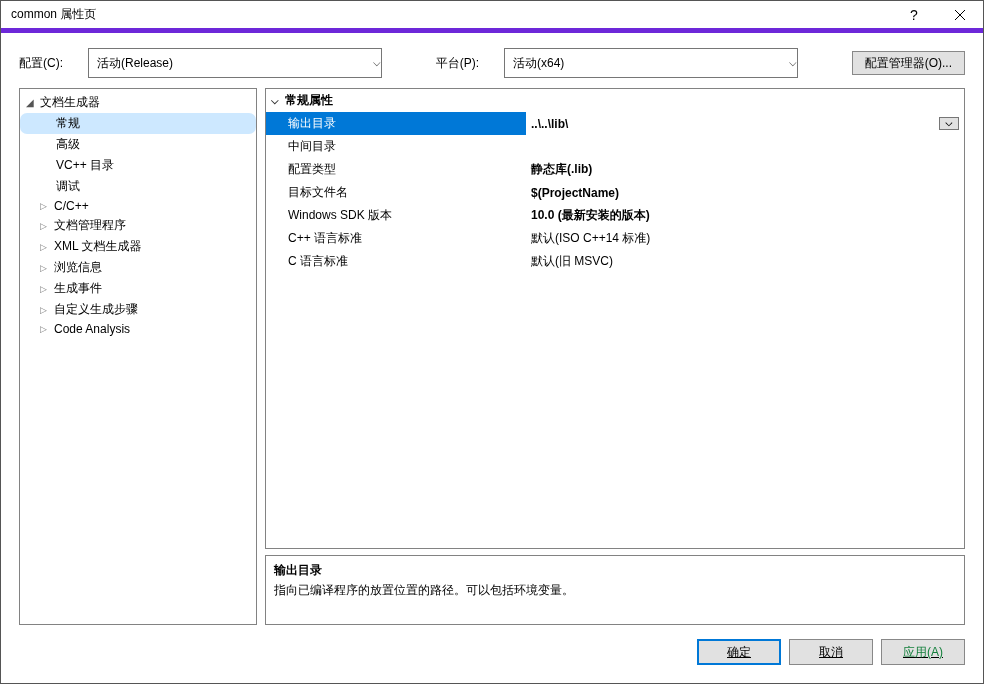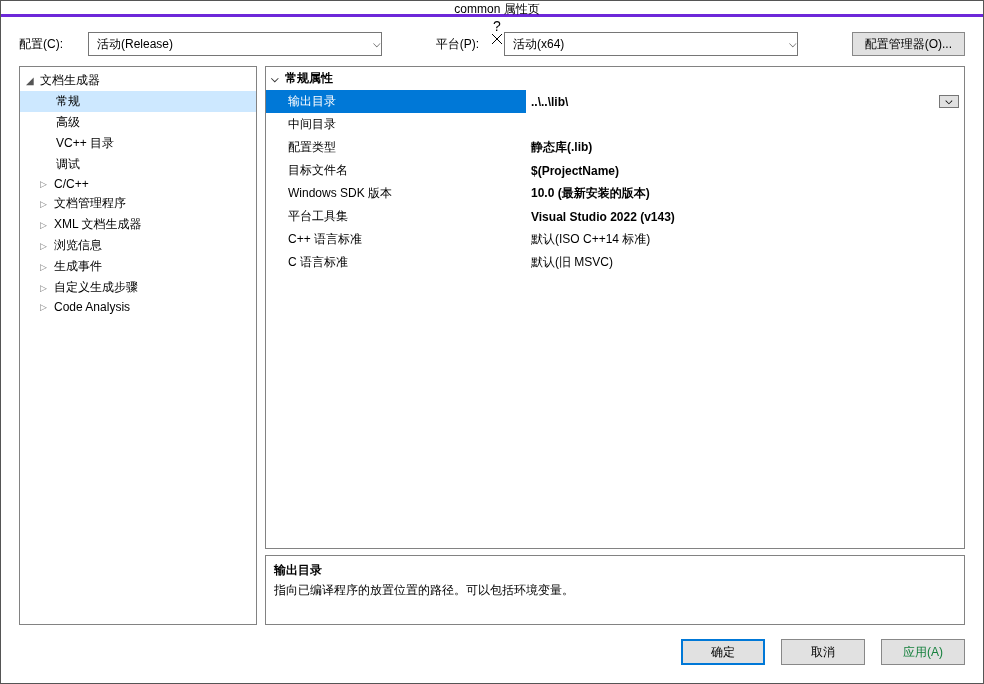--- a/index.html
+++ b/index.html
@@ -1,50 +1,50 @@
 <!DOCTYPE html>
 <html><head>
 <meta charset="utf-8">
 <style>
 * { box-sizing: border-box; margin: 0; padding: 0; }
 body { font-family: "Microsoft YaHei", "Segoe UI", sans-serif; font-size: 12px; background: #fff; color: #000; }
 .dialog { width: 984px; height: 684px; border: 1px solid #555; display: flex; flex-direction: column; background: #fff; }
-.titlebar { height: 16px; display: flex; align-items: center; padding-left: 10px; border-bottom: 3px solid #6d28d9; flex-direction: column; }
+.titlebar { height: 32px; display: flex; align-items: center; padding-left: 10px; border-bottom: 5px solid #6d28d9; }
 .titlebar-text { flex: 1; font-size: 12px; }
 .titlebar-btn { width: 46px; height: 31px; display: flex; align-items: center; justify-content: center; cursor: pointer; }
 .titlebar-help { font-size: 14px; }
 .titlebar-close svg { width: 10px; height: 10px; }
 .toolbar { padding: 15px 18px 10px 18px; display: flex; align-items: center; gap: 22px; }
 .toolbar label { margin-right: 3px; }
-.dropdown { height: 24px; border: 1px solid #767676; background: #fff; display: flex; align-items: center; justify-content: space-between; padding: 0 0 0 8px; cursor: pointer; }
+.dropdown { height: 30px; border: 1px solid #767676; background: #fff; display: flex; align-items: center; justify-content: space-between; padding: 0 0 0 8px; cursor: pointer; }
 .dropdown-config { flex: 1; min-width: 200px; }
 .dropdown-platform { flex: 1; min-width: 200px; }
 .dropdown-arrow { font-size: 10px; color: #333; }
 .btn { height: 24px; padding: 0 12px; border: 1px solid #888; background: #e1e1e1; cursor: pointer; display: flex; align-items: center; white-space: nowrap; }
 .main-area { flex: 1; display: flex; padding: 0 18px; gap: 8px; min-height: 0; }
 .tree-panel { width: 238px; border: 1px solid #828282; background: #fff; overflow: auto; padding: 3px 0; }
 .tree-item { padding: 2px 4px 2px 20px; cursor: pointer; white-space: nowrap; display: flex; align-items: center; }
-.tree-item.selected { background: #cde8ff; }
+.tree-item.selected { background: #cde8ff; border-radius: 7px; }
 .tree-item .expander { display: inline-block; width: 11px; margin-right: 3px; font-size: 10px; color: #555; }
 .tree-item.level-0 { padding-left: 6px; }
 .tree-item.level-1 { padding-left: 36px; }
 .tree-item.level-1.has-expander { padding-left: 20px; }
 .right-panel { flex: 1; display: flex; flex-direction: column; gap: 6px; min-width: 0; }
 .prop-grid { flex: 1; border: 1px solid #828282; background: #fff; overflow: auto; }
 .grid-header { display: flex; align-items: center; padding: 3px 5px; background: #fff; font-weight: bold; cursor: pointer; }
 .grid-header .expander { width: 14px; font-size: 10px; color: #333; }
 .grid-row { display: flex; align-items: stretch; height: 23px; }
 .grid-row .pname { width: 260px; padding: 3px 5px 3px 22px; border-right: 0px solid transparent; }
 .grid-row .pvalue { flex: 1; padding: 3px 5px; font-weight: bold; display: flex; align-items: center; }
 .grid-row .pvalue.normal { font-weight: normal; }
 .grid-row.selected .pname { background: #0078d7; color: #fff; }
 .grid-row .drop-btn { width: 20px; border: 1px solid #767676; background: #e1e1e1; display: flex; align-items: center; justify-content: center; font-size: 9px; margin-left: auto; margin-right: 0; cursor: pointer; }
 .desc-panel { border: 1px solid #828282; background: #fff; padding: 6px 8px; height: 70px; }
 .desc-title { font-weight: bold; margin-bottom: 3px; }
-.footer { padding: 14px 18px 18px 0; display: flex; justify-content: flex-end; gap: 16px; }
+.footer { padding: 14px 18px 18px 0; display: flex; justify-content: flex-end; gap: 8px; text-decoration: underline; }
 .footer .btn { width: 84px; justify-content: center; height: 26px; }
 .footer .btn.default { border: 1px solid #0078d7; box-shadow: inset 0 0 0 1px #0078d7; }
 .footer .btn.disabled { color: #15803d; cursor: default; }
 </style>
 </head>
 <body>
 
 <div class="dialog">
   <div class="titlebar">
     <span class="titlebar-text">common 属性页</span>
@@ -151,26 +151,20 @@
                 <span>$(ProjectName)</span>
               </div>
             </div>
             <div class="grid-row">
               <div class="pname">Windows SDK 版本</div>
               <div class="pvalue">
                 <span>10.0 (最新安装的版本)</span>
               </div>
             </div>
             <div class="grid-row">
-              <div class="pname">平台工具集</div>
-              <div class="pvalue">
-                <span>Visual Studio 2022 (v143)</span>
-              </div>
-            </div>
-            <div class="grid-row">
               <div class="pname">C++ 语言标准</div>
               <div class="pvalue normal">
                 <span>默认(ISO C++14 标准)</span>
               </div>
             </div>
             <div class="grid-row">
               <div class="pname">C 语言标准</div>
               <div class="pvalue normal">
                 <span>默认(旧 MSVC)</span>
               </div>

